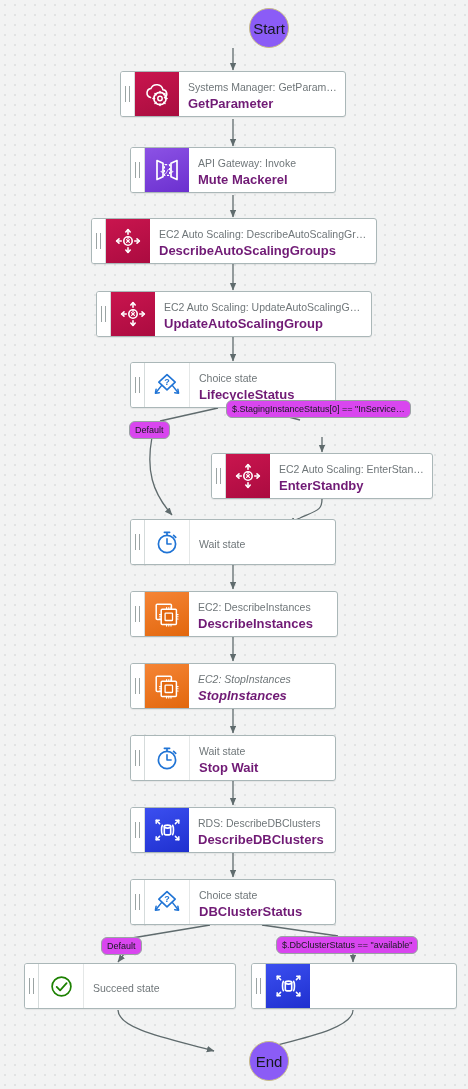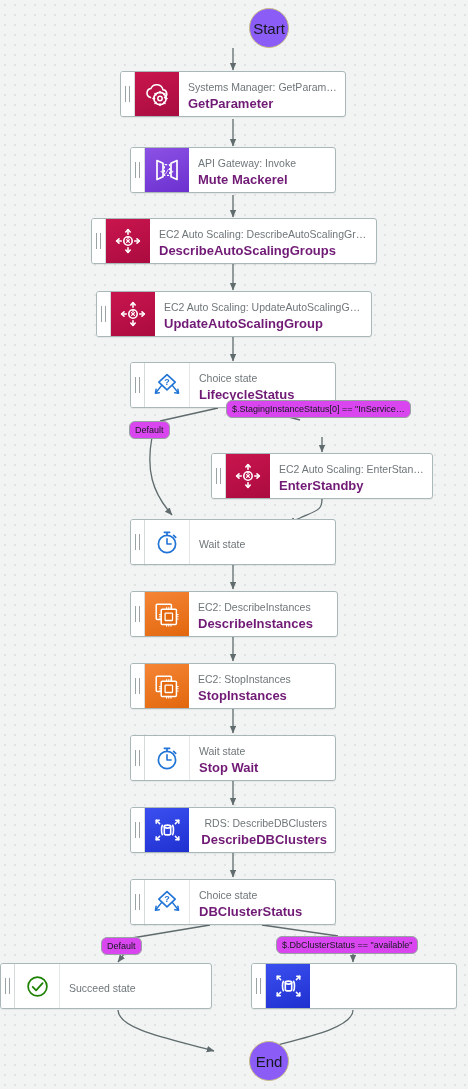--- a/index.html
+++ b/index.html
@@ -338,21 +338,21 @@
           <path d="M23.4,13.6 h1.7 M23.4,15.8 h1.7 M23.4,18 h1.7"></path>
         </g>
       </svg>
     </div>
     <div class="labels">
       <div class="sub">EC2: DescribeInstances</div>
       <div class="name">DescribeInstances</div>
     </div>
   </div>
 
-  <div class="node" style="left:130px;top:663px;width:206px;">
+  <div class="node" style="left:130px;top:663px;width:206px;font-style:italic;">
     <div class="grip">
         <i></i>
       </div>
     <div class="icon ec2">
       <svg width="28" height="26" viewBox="0 0 28 26">
         <rect x="3.2" y="3.2" width="15.2" height="15.2" rx="1" fill="none" stroke="#fff" stroke-width="1.5"></rect>
         <rect x="8.2" y="8.2" width="15.2" height="15.2" rx="1" fill="#e2670d" stroke="#fff" stroke-width="1.5"></rect>
         <rect x="12.1" y="12.1" width="7.4" height="7.4" rx="0.6" fill="none" stroke="#fff" stroke-width="1.3"></rect>
         <g stroke="#fff" stroke-width="1.1" stroke-linecap="round">
           <path d="M13.6,8.2 v-1.7 M15.8,8.2 v-1.7 M18,8.2 v-1.7"></path>
@@ -380,21 +380,21 @@
         <path d="M14,3.3 V6.4" stroke="#2074d5" stroke-width="1.7"></path>
         <path d="M20.6,6.3 l2.1,2.1" stroke="#2074d5" stroke-width="1.7" stroke-linecap="round"></path>
       </svg>
     </div>
     <div class="labels">
       <div class="sub">Wait state</div>
       <div class="name">Stop Wait</div>
     </div>
   </div>
 
-  <div class="node" style="left:130px;top:807px;width:206px;text-align:right;">
+  <div class="node" style="left:130px;top:807px;width:206px;">
     <div class="grip">
         <i></i>
       </div>
     <div class="icon rds">
       <svg width="29" height="26" viewBox="0 0 29 26">
         <g fill="none" stroke="#fff" stroke-width="1.6" stroke-linecap="round" stroke-linejoin="round">
           <path d="M9.4,8.3 C8.2,10.1 8.2,15.9 9.4,17.7"></path>
           <path d="M19.6,8.3 C20.8,10.1 20.8,15.9 19.6,17.7"></path>
           <ellipse cx="14.5" cy="9.6" rx="3.2" ry="1.5"></ellipse>
           <path d="M11.3,9.6 v6.8 c0,0.85 1.43,1.5 3.2,1.5 s3.2,-0.65 3.2,-1.5 V9.6"></path>
@@ -436,21 +436,21 @@
     <div class="labels">
       <div class="sub">Choice state</div>
       <div class="name">DBClusterStatus</div>
     </div>
   </div>
 
   <div class="chip" style="left:101px;top:937px;">Default</div>
 
   <div class="chip" style="left:276px;top:936px;">$.DbClusterStatus == "available"</div>
 
-  <div class="node" style="left:0;top:963px;width:212px;">
+  <div class="node" style="left:24px;top:963px;width:212px;">
     <div class="grip">
         <i></i>
       </div>
     <div class="icon plain">
       <svg width="27" height="27" viewBox="0 0 27 27">
         <circle cx="13.5" cy="13.5" r="9.4" fill="none" stroke="#1d8102" stroke-width="1.7"></circle>
         <path d="M8.7,13.9 L12.1,17.3 L18.6,10.2" fill="none" stroke="#1d8102" stroke-width="1.8" stroke-linecap="round" stroke-linejoin="round"></path>
       </svg>
     </div>
     <div class="labels">

